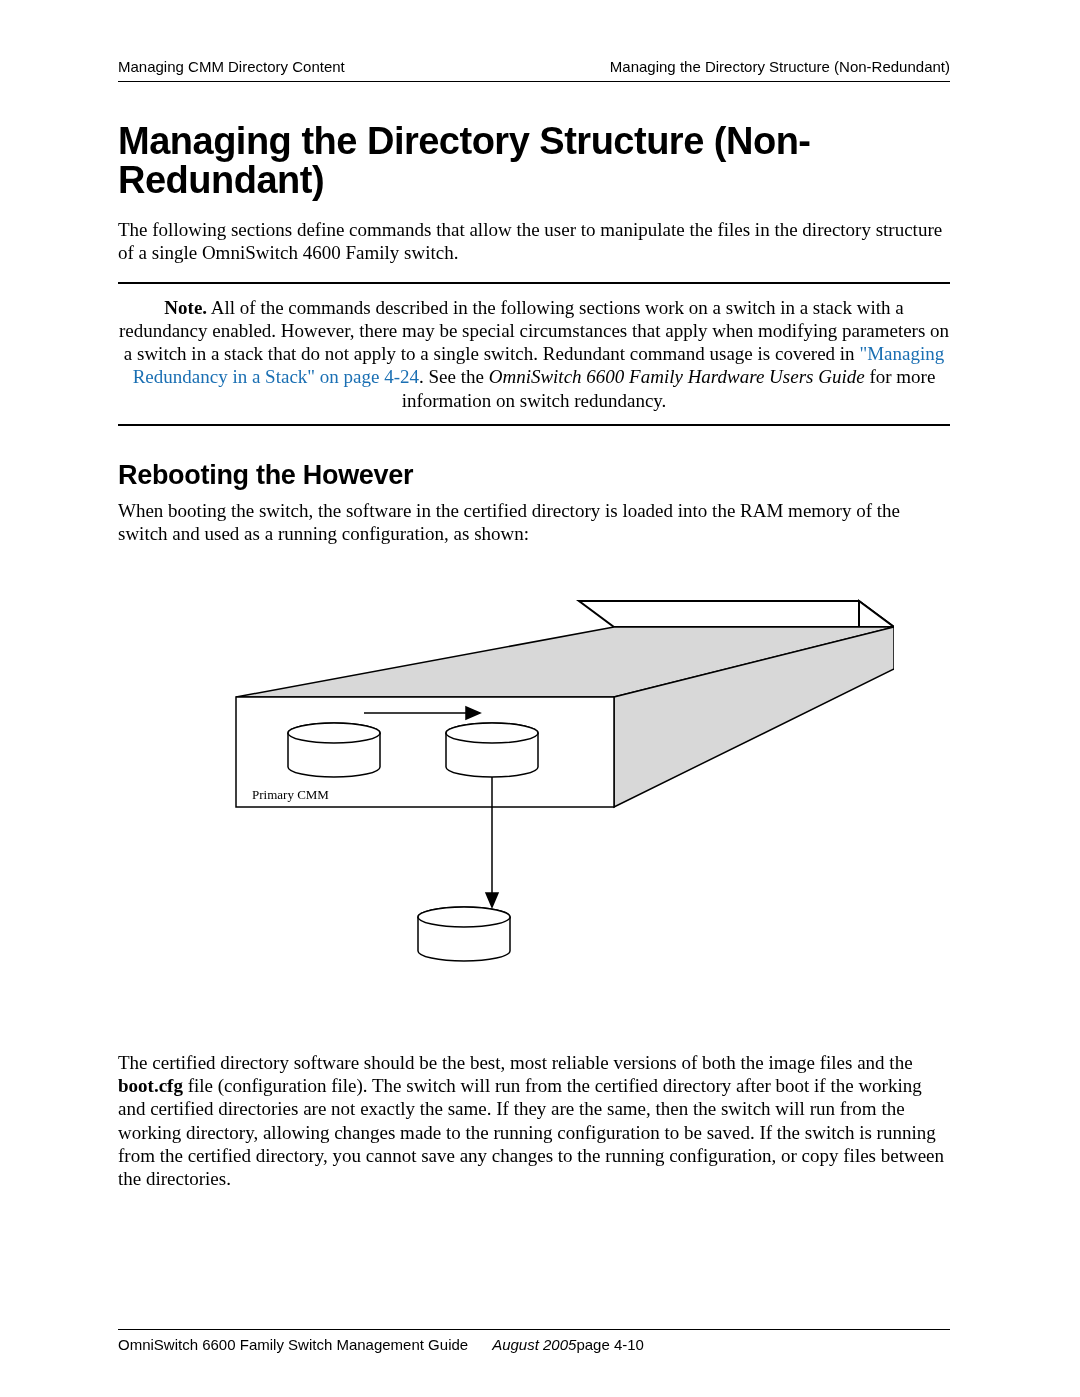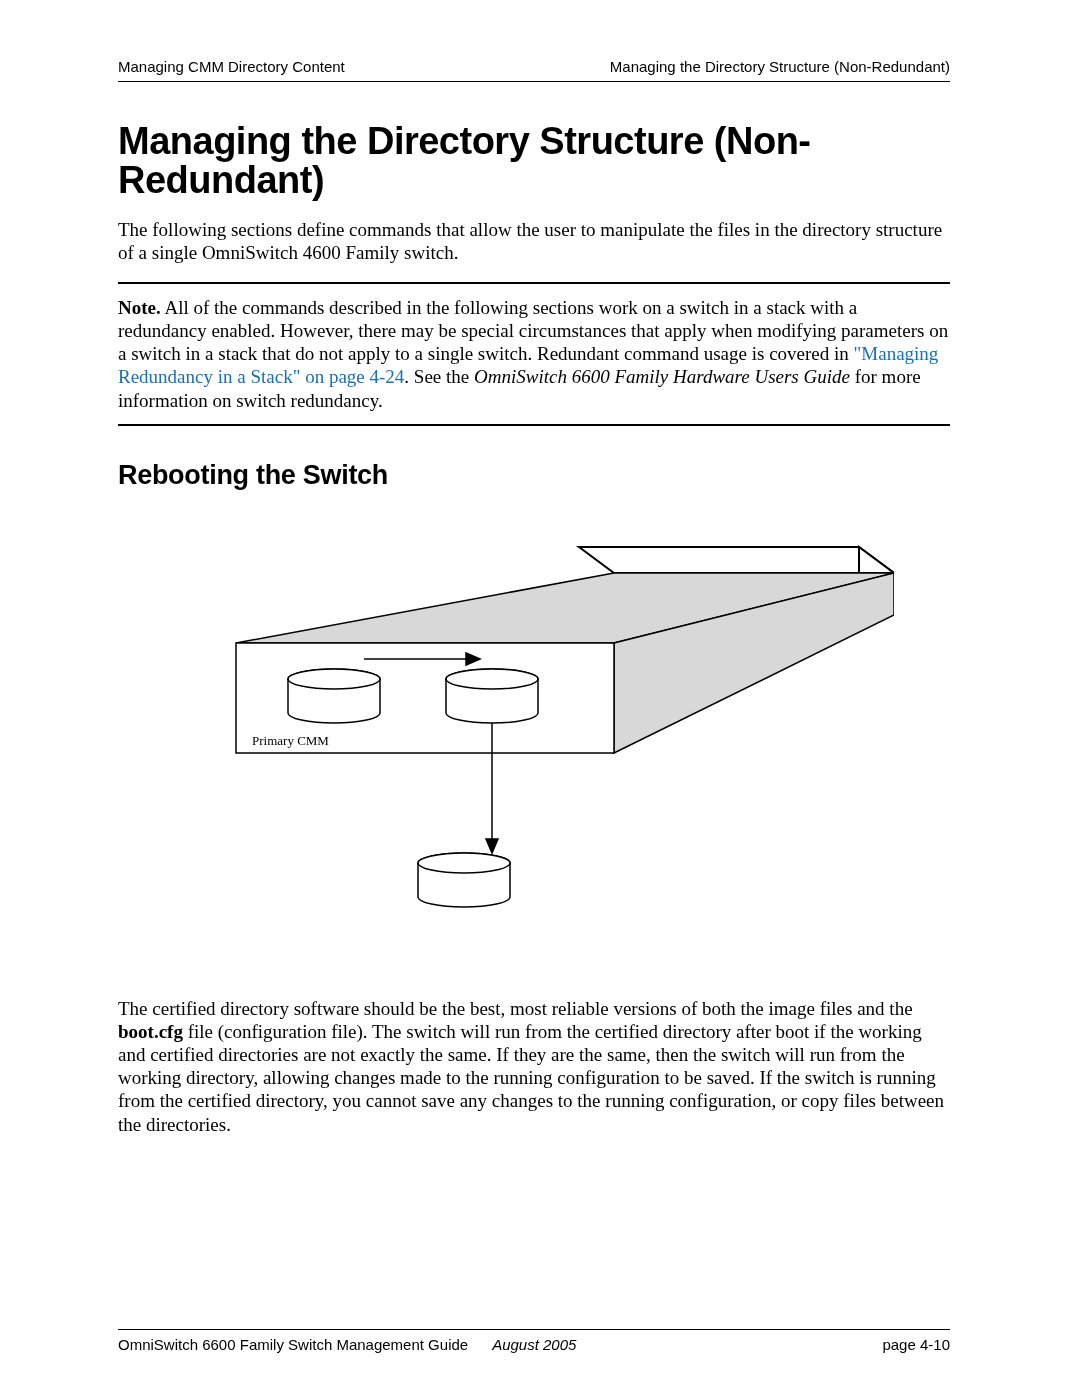--- a/index.html
+++ b/index.html
@@ -42,21 +42,21 @@
     margin: 0 0 14px 0;
     text-align: left;
   }
   .indent { margin-left: 20px; }
   .note-block {
     border-top: 2px solid #000;
     border-bottom: 2px solid #000;
     margin: 18px 0 34px 0;
     padding: 12px 0 12px 0;
   }
-  .note-block p { margin: 0; font-size: 19px; line-height: 1.22; }
+  .note-block p { margin: 0; font-size: 19px; line-height: 1.22; text-align: center; }
   .link { color: #1a6fb3; }
   h2.subtitle {
     font-family: Arial, Helvetica, sans-serif;
     font-weight: 800;
     font-size: 27px;
     margin: 28px 0 8px 0;
     letter-spacing: -0.3px;
   }
   .diagram-wrap {
     width: 100%;
@@ -70,21 +70,20 @@
     left: 118px;
     right: 130px;
     bottom: 44px;
   }
   .footer-rule {
     border-top: 1px solid #000;
     margin-bottom: 6px;
   }
   .footer-row {
     display: flex;
-    justify-content: space-between;
     font-family: Arial, Helvetica, sans-serif;
     font-size: 15px;
   }
   .footer-left { display: flex; gap: 24px; align-items: baseline; }
   .footer-date { font-style: italic; }
   .bold { font-weight: bold; }
   .italic { font-style: italic; }
   svg text { font-family: "Times New Roman", Times, serif; }
 </style>
 </head>
@@ -100,22 +99,23 @@
   <h1 class="title">Managing the Directory Structure (Non-Redundant)</h1>
 
   <p class="body indent">The following sections define commands that allow the user to manipulate the files in the directory structure of a single OmniSwitch 4600 Family switch.</p>
 
   <div class="note-block">
     <p>
       <span class="bold">Note.</span><span> All of the commands described in the following sections work on a switch in a stack with a redundancy enabled. However, there may be special circumstances that apply when modifying parameters on a switch in a stack that do not apply to a single switch. Redundant command usage is covered in </span><span class="link">"Managing Redundancy in a Stack" on page 4-24</span><span>. See the </span><span class="italic">OmniSwitch 6600 Family Hardware Users Guide</span><span> for more information on switch redundancy.</span>
     </p>
   </div>
 
-  <h2 class="subtitle">Rebooting the Switch</h2>
+  <h2 class="subtitle">Rebooting the However</h2>
 
+  <p class="body indent">When booting the switch, the software in the certified directory is loaded into the RAM memory of the switch and used as a running configuration, as shown:</p>
 
   <div class="diagram-wrap">
     <svg width="720" height="460" viewBox="0 0 720 460">
 
       <g stroke="#000" stroke-width="2" fill="#fff">
 
         <polygon points="405,30 685,30 720,56 440,56"></polygon>
 
         <polygon points="685,30 720,56 720,98 685,72"></polygon>
 

